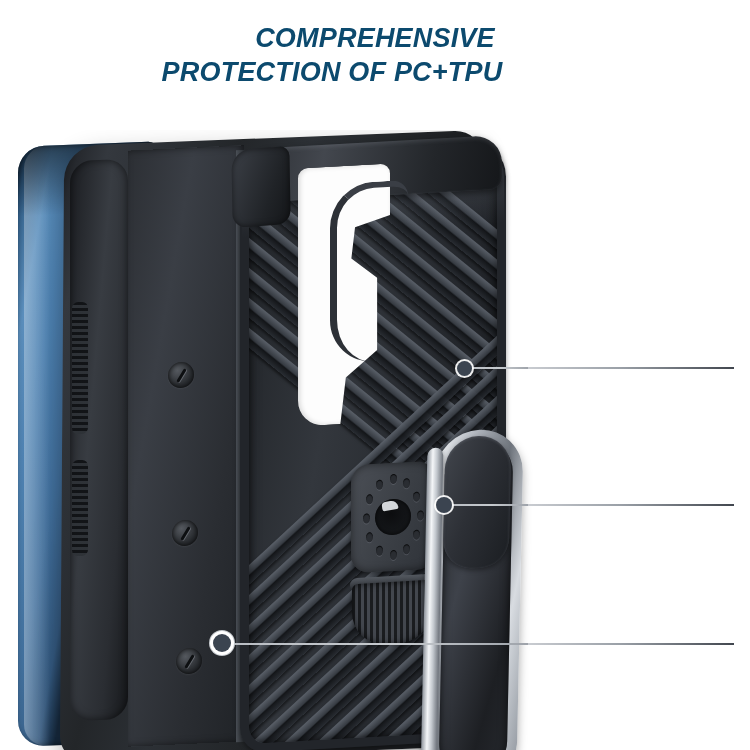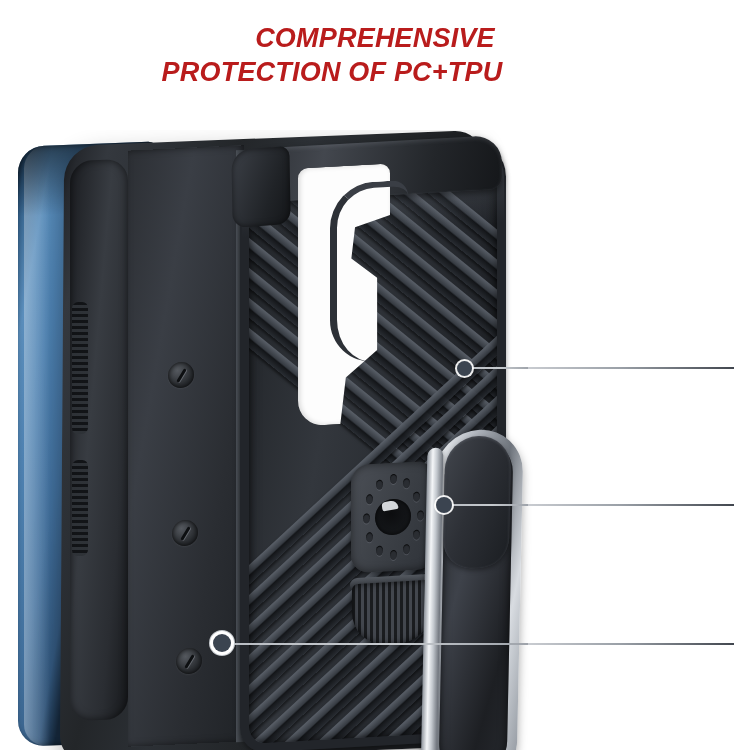--- a/index.html
+++ b/index.html
@@ -26,21 +26,21 @@
     top: 0;
     width: 750px;
     height: 130px;
     text-align: center;
     z-index: 60;
   }
   .title-line {
     font-size: 27px;
     font-weight: bold;
     font-style: italic;
-    color: #b91c1c;
+    color: #0c4a6e;
     letter-spacing: 0.2px;
     line-height: 34px;
     white-space: nowrap;
   }
   .title-1 { position: absolute; left: 0; top: 21px; width: 750px; }
   .title-2 { position: absolute; left: 0; top: 55px; width: 664px; }
   .subtitle {
     position: absolute;
     left: 0;
     top: 89px;

